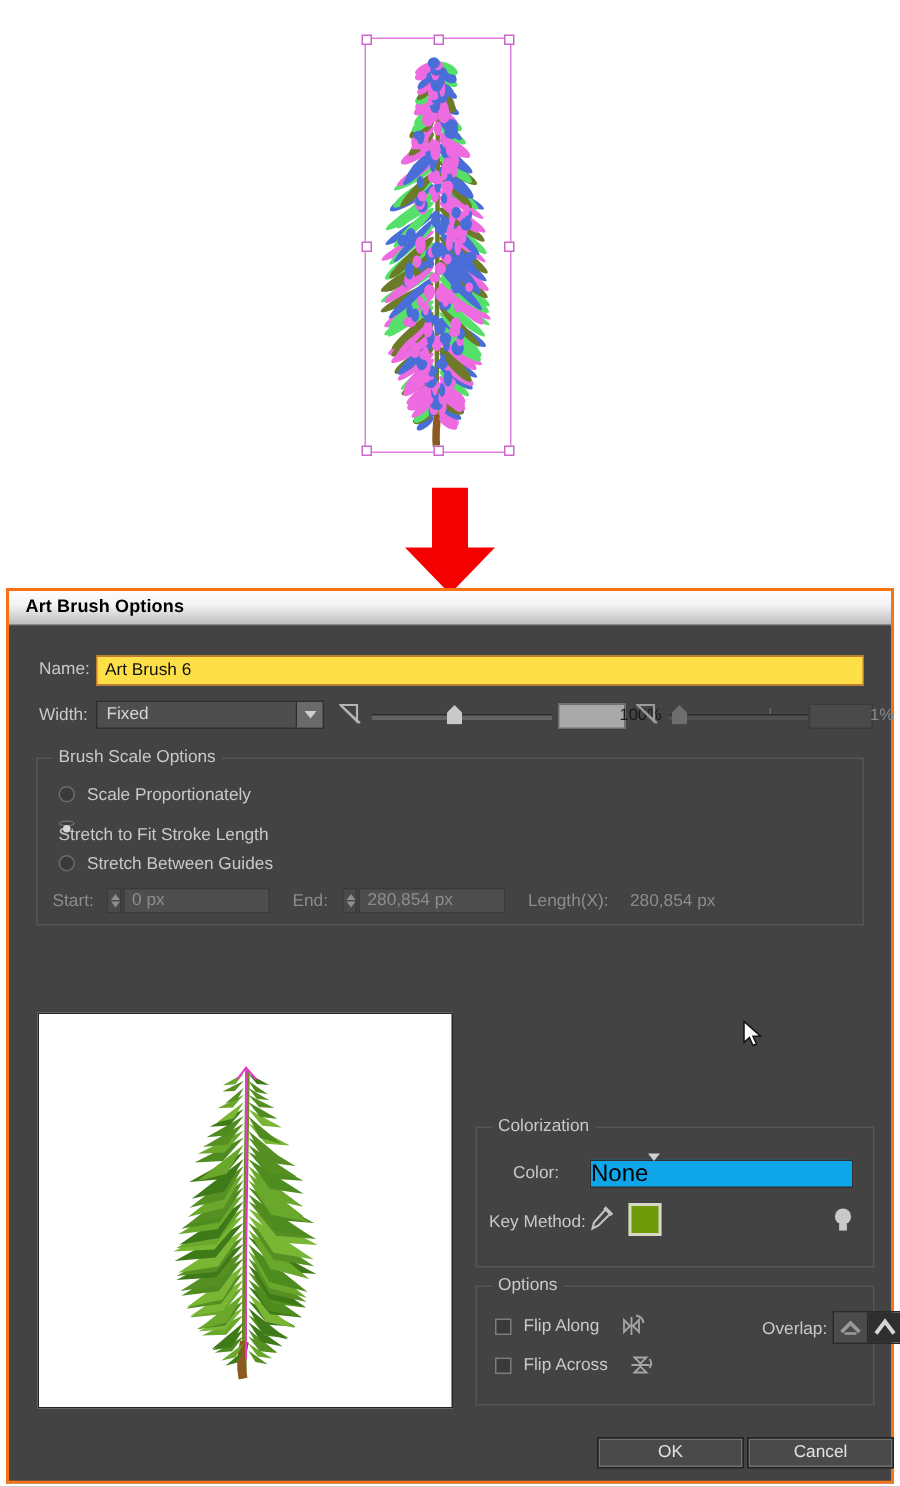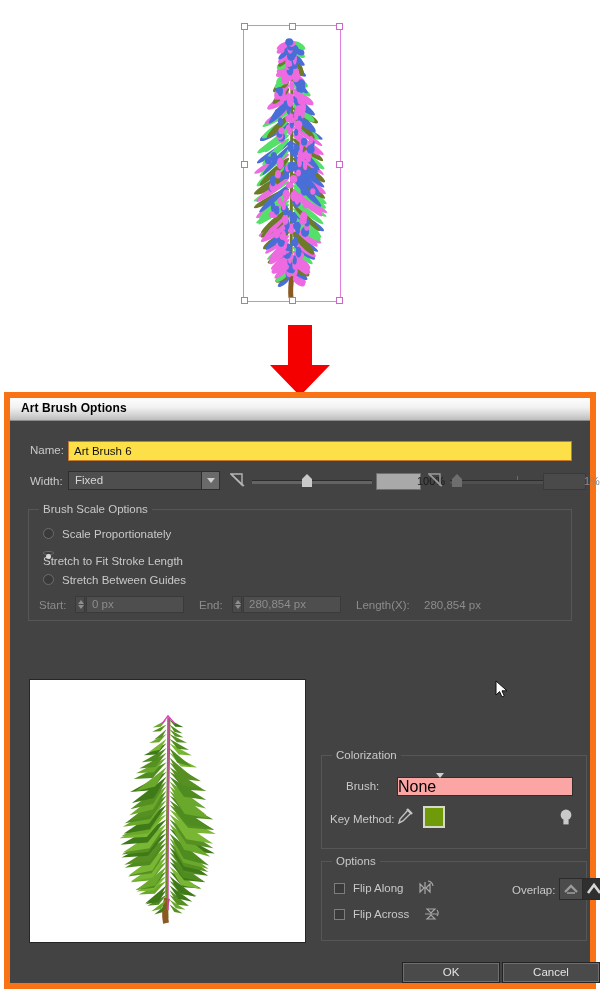--- a/index.html
+++ b/index.html
@@ -13,21 +13,21 @@
   .handle{position:absolute;width:5px;height:5px;background:#ffffff;border:1px solid #cc66cc;}
   .hl{left:-3px;} .hr{right:-3px;} .hc{left:calc(50% - 3px);}
   .ht{top:-3px;} .hb{bottom:-3px;} .hm{top:calc(50% - 3px);}
   #art-canvas{position:absolute;left:244px;top:26px;width:96px;height:275px;}
 
   
   #red-arrow{position:absolute;left:266px;top:325px;width:68px;height:72px;}
 
   
   #dialog{position:absolute;left:4px;top:392px;width:592px;height:597px;
-          background:#434343;border:6px solid #f97316;box-sizing:border-box;
+          background:#434343;border:2px solid #f97316;box-sizing:border-box;
           box-shadow:0 0 0 1px #6d6d6d inset;}
   #titlebar{height:22px;
             background:linear-gradient(to bottom,#fdfdfd 0%,#f2f2f2 42%,#d8d8d8 72%,#bdbdbd 100%);
             border-bottom:1px solid #8a8a8a;position:relative;}
   #title-text{position:absolute;left:11px;top:3px;font-size:12px;font-weight:bold;color:#000;
               letter-spacing:.1px;}
   #dlg-body{position:absolute;left:0;top:23px;right:0;bottom:0;background:#434343;}
 
   .lbl{color:#c9c9c9;font-size:11.5px;}
   .lbl-dim{color:#8c8c8c;font-size:11.5px;}
@@ -89,21 +89,21 @@
   #direction-group{left:311px;top:258px;width:264px;height:62px;}
   .dir-btns{position:absolute;left:12px;top:16px;display:flex;border:1px solid #2a2a2a;}
   .dir-btn{width:26px;height:20px;background:#5c5c5c;border-right:1px solid #2a2a2a;
            display:flex;align-items:center;justify-content:center;color:#e0e0e0;font-size:14px;}
   .dir-btn:last-child{border-right:none;}
   .dir-btn.on{background:#313131;}
 
   #colorization-group{left:311px;top:334px;width:264px;height:92px;}
   #method-label{position:absolute;left:24px;top:24px;}
   #method-select{position:absolute;left:75px;top:21px;width:176px;height:19px;
-                 background:#fca5a5;border:1px solid #2e2e2e;box-sizing:border-box;}
+                 background:#0ea5e9;border:1px solid #2e2e2e;box-sizing:border-box;}
   #keycolor-label{position:absolute;left:8px;top:57px;}
   #eyedropper{position:absolute;left:72px;top:51px;width:20px;height:20px;}
   #key-swatch{position:absolute;left:101px;top:50px;width:22px;height:22px;
               background:#6f9a09;border:2px solid #d8d8c8;box-sizing:border-box;}
   #bulb{position:absolute;right:12px;top:52px;width:16px;height:20px;}
 
   #options-group{left:311px;top:440px;width:264px;height:78px;}
   .chk{width:11px;height:11px;background:#3a3a3a;border:1px solid #7d7d7d;box-sizing:border-box;
        display:inline-block;vertical-align:middle;}
   .opt-row{position:absolute;left:12px;height:16px;display:flex;align-items:center;gap:8px;}
@@ -1003,21 +1003,21 @@
           </g>
         <path d="M139 232 L139 36" stroke="#e23bc8" stroke-width="1.3" fill="none"></path>
         <path d="M133 44 L139 36 L146 44" stroke="#e23bc8" stroke-width="1.3" fill="none"></path>
       </svg>
     </div>
 
 
     <div id="colorization-group" class="group">
       <span class="group-title">Colorization</span>
 
-      <span id="method-label" class="lbl">Brush:</span>
+      <span id="method-label" class="lbl">Color:</span>
       <div id="method-select">
         <span class="sel-val">None</span>
         <span class="sel-arrow"><i class="tri-down"></i></span>
       </div>
 
       <span id="keycolor-label" class="lbl">Key Method:</span>
       <svg id="eyedropper" viewBox="0 0 20 20">
         <path d="M14 3 L17 6 L9 14 L5 16 L6 12 Z" fill="none" stroke="#c2c2c2" stroke-width="1.4"></path>
         <path d="M13 2 L18 7" stroke="#c2c2c2" stroke-width="2.4"></path>
       </svg>

